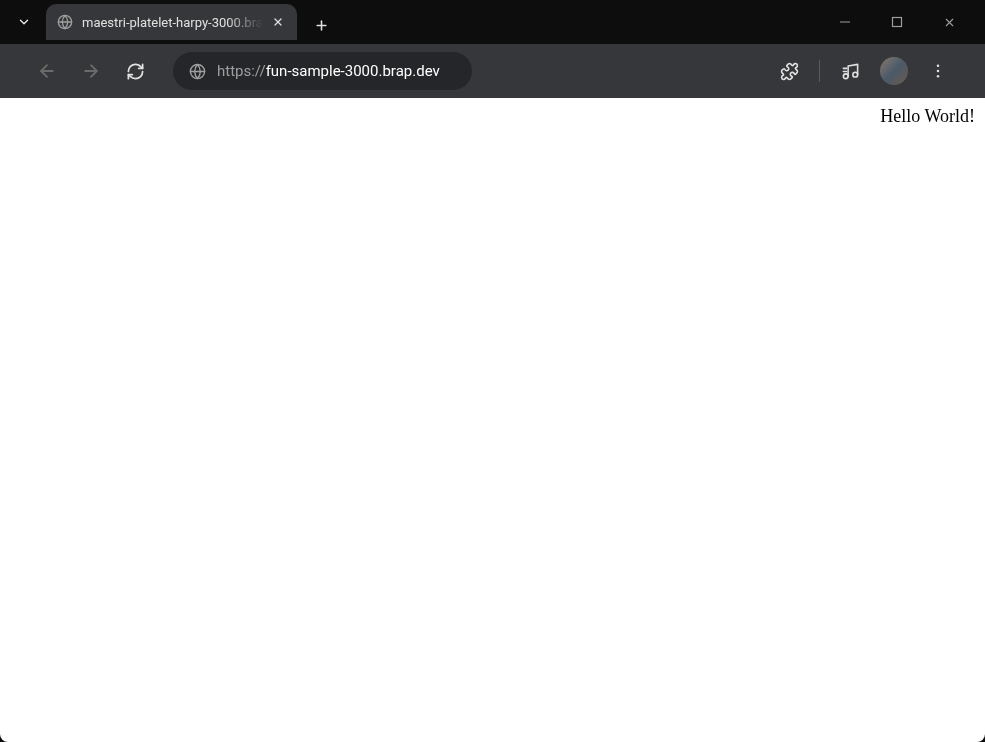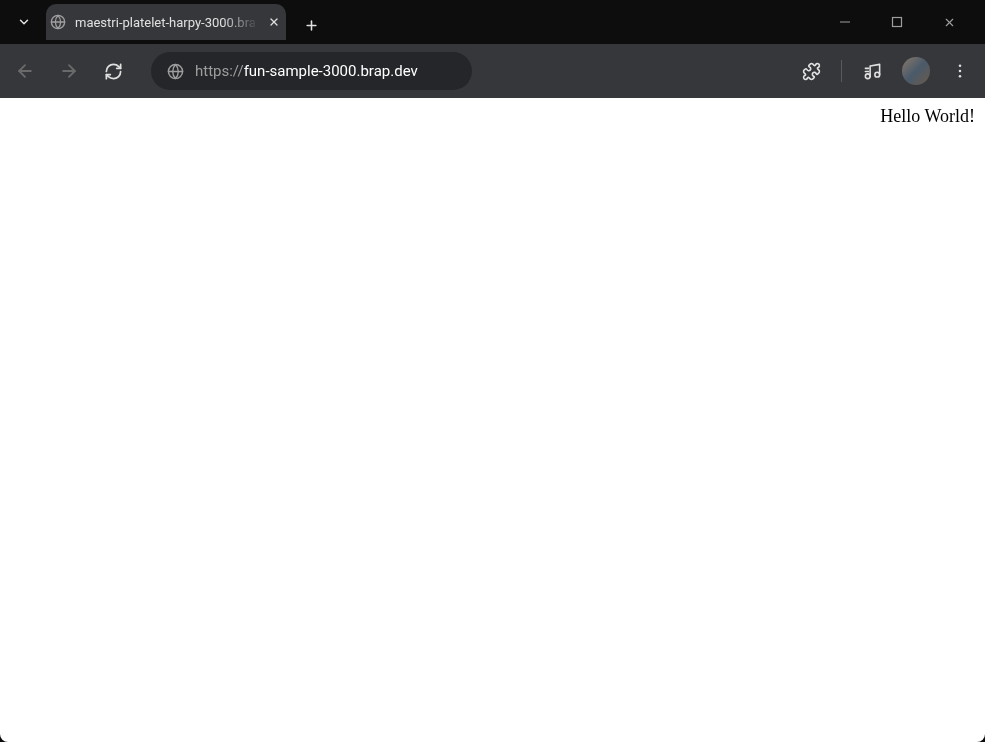--- a/index.html
+++ b/index.html
@@ -34,21 +34,21 @@
       cursor: pointer;
       border-radius: 4px;
       margin-right: 6px;
     }
     .tab {
       height: 36px;
       background: #36373a;
       border-radius: 10px 10px 0 0;
       display: flex;
       align-items: center;
-      padding: 0 3px;
+      padding: 0 10px;
       min-width: 240px;
       max-width: 280px;
       cursor: pointer;
       position: relative;
     }
     .tab-favicon {
       width: 18px;
       height: 18px;
       display: flex;
       align-items: center;
@@ -104,21 +104,21 @@
       align-items: center;
       justify-content: center;
       color: #9e9e9e;
       cursor: pointer;
     }
     .toolbar {
       height: 54px;
       background: #36373a;
       display: flex;
       align-items: center;
-      padding: 0 7px;
+      padding: 0 29px;
       gap: 8px;
     }
     .nav-button {
       width: 36px;
       height: 36px;
       display: flex;
       align-items: center;
       justify-content: center;
       color: #e0e0e0;
       cursor: pointer;

